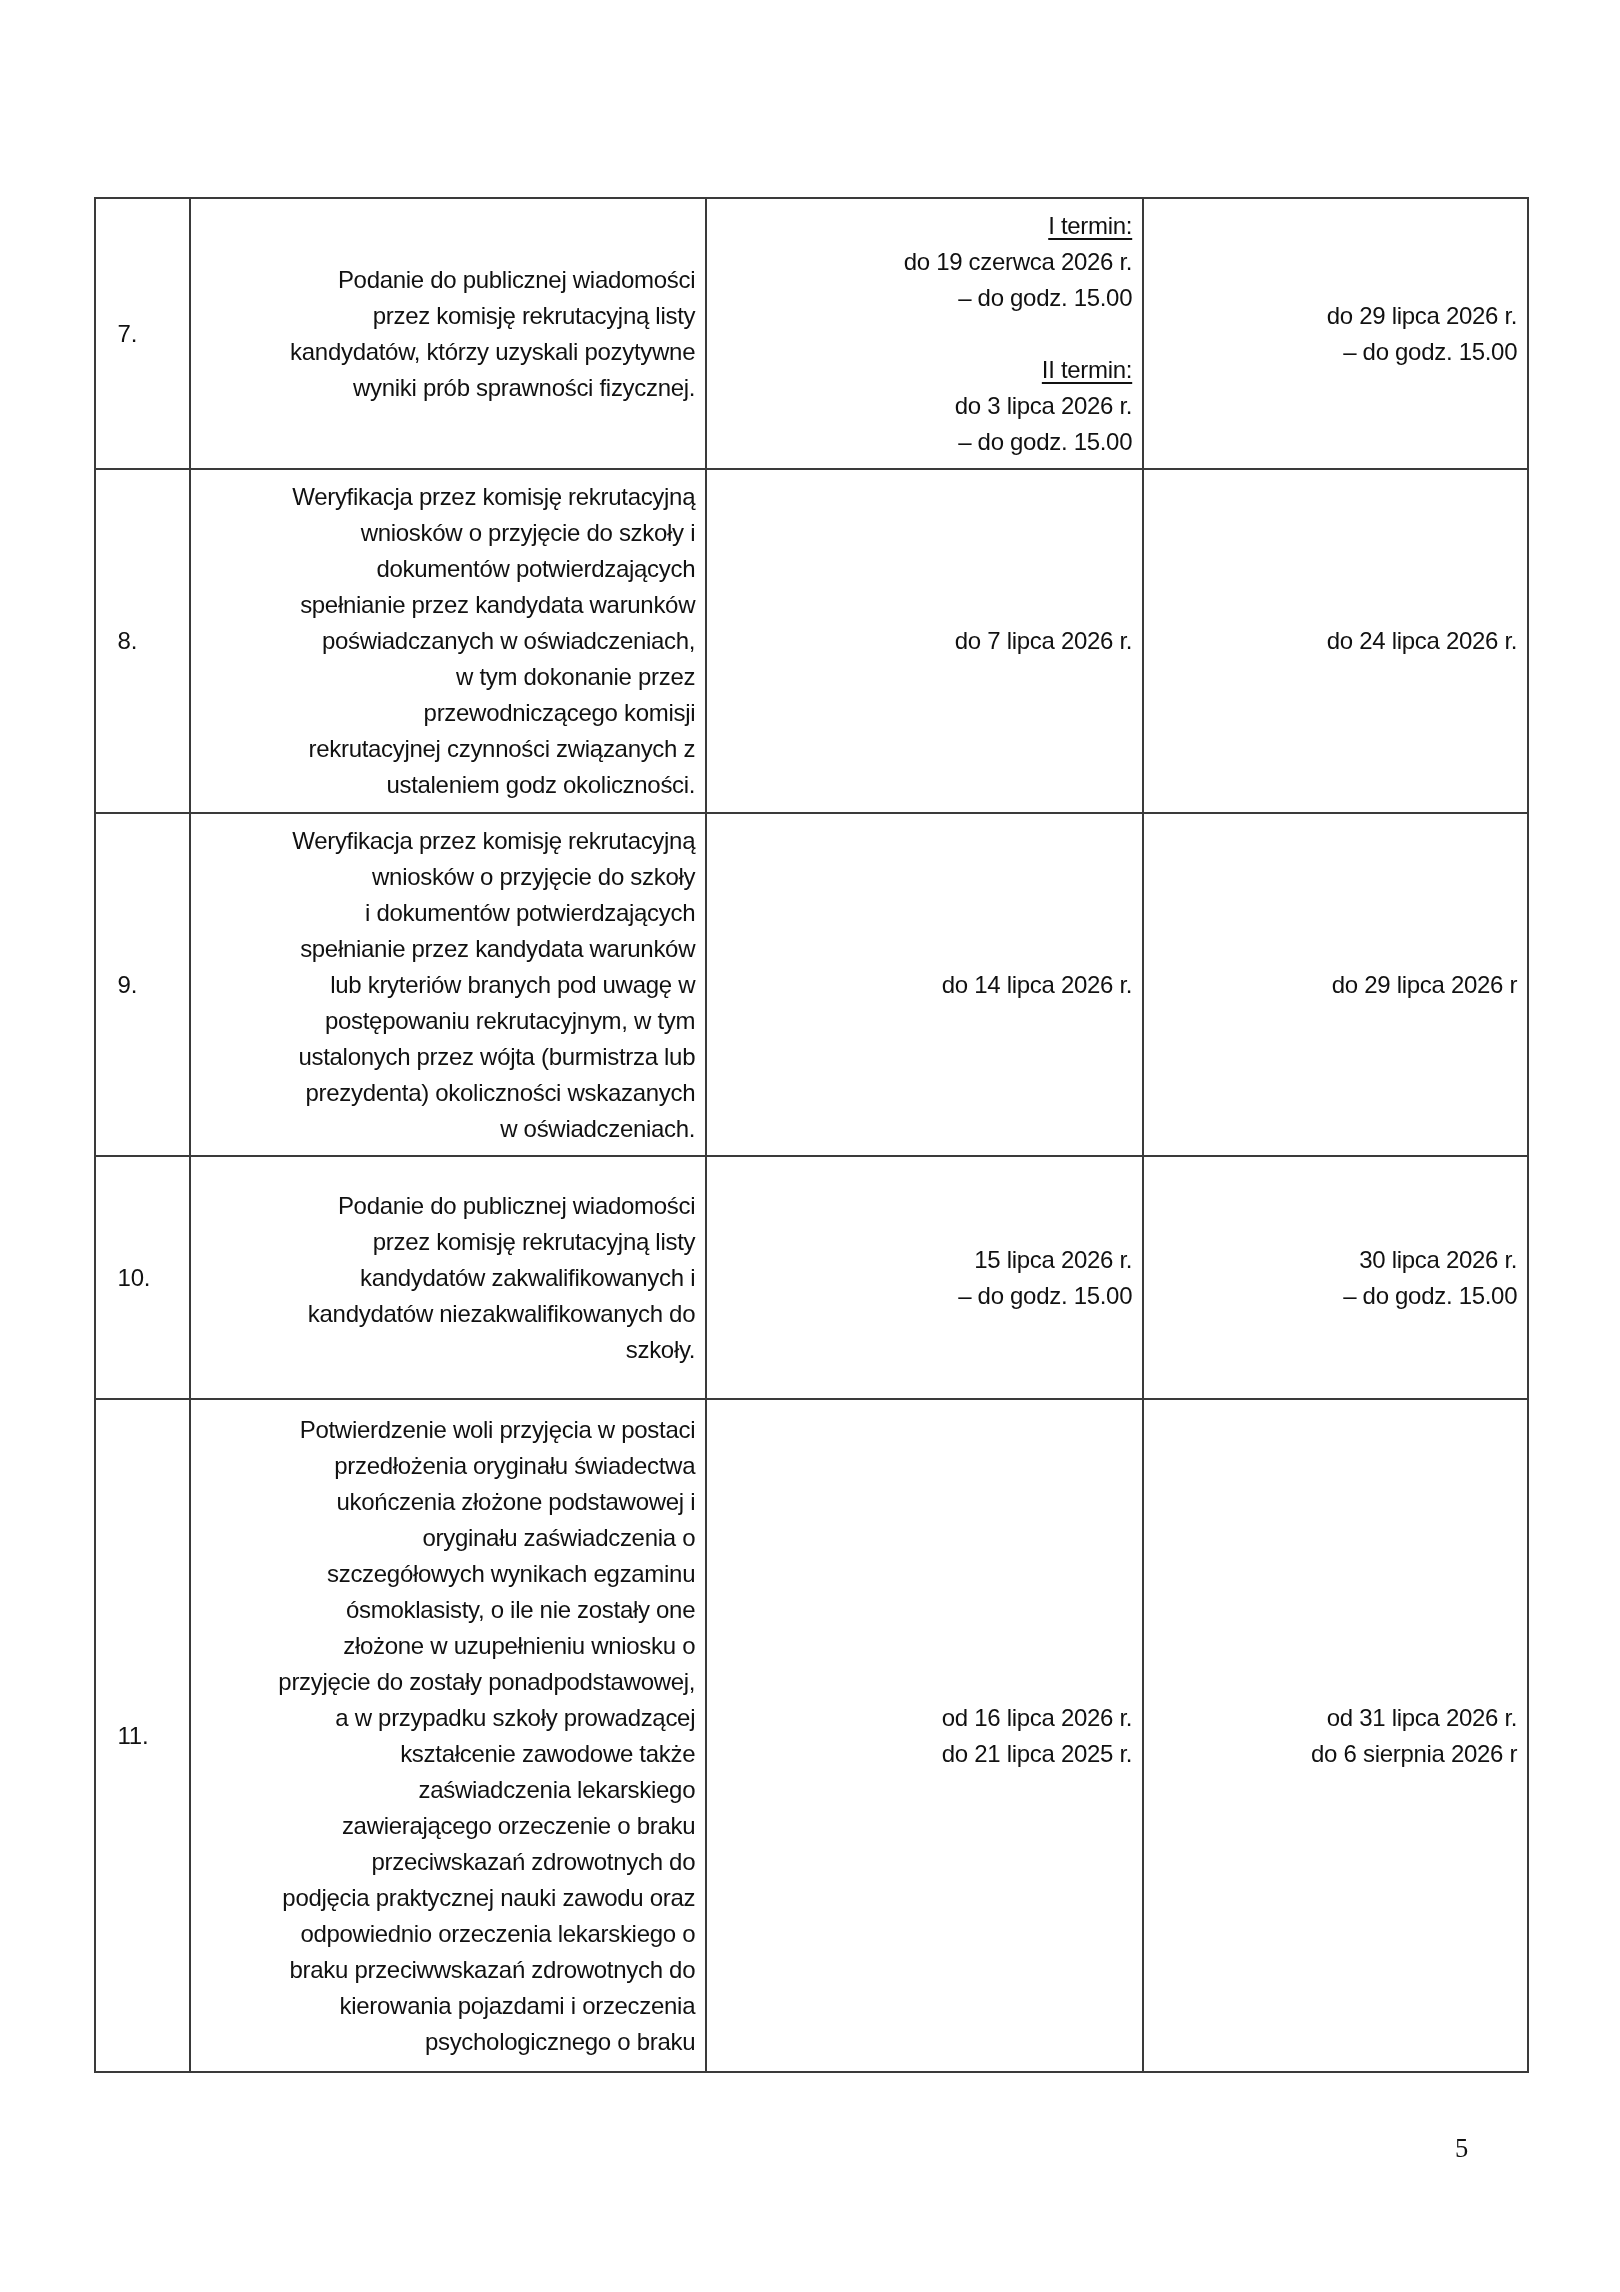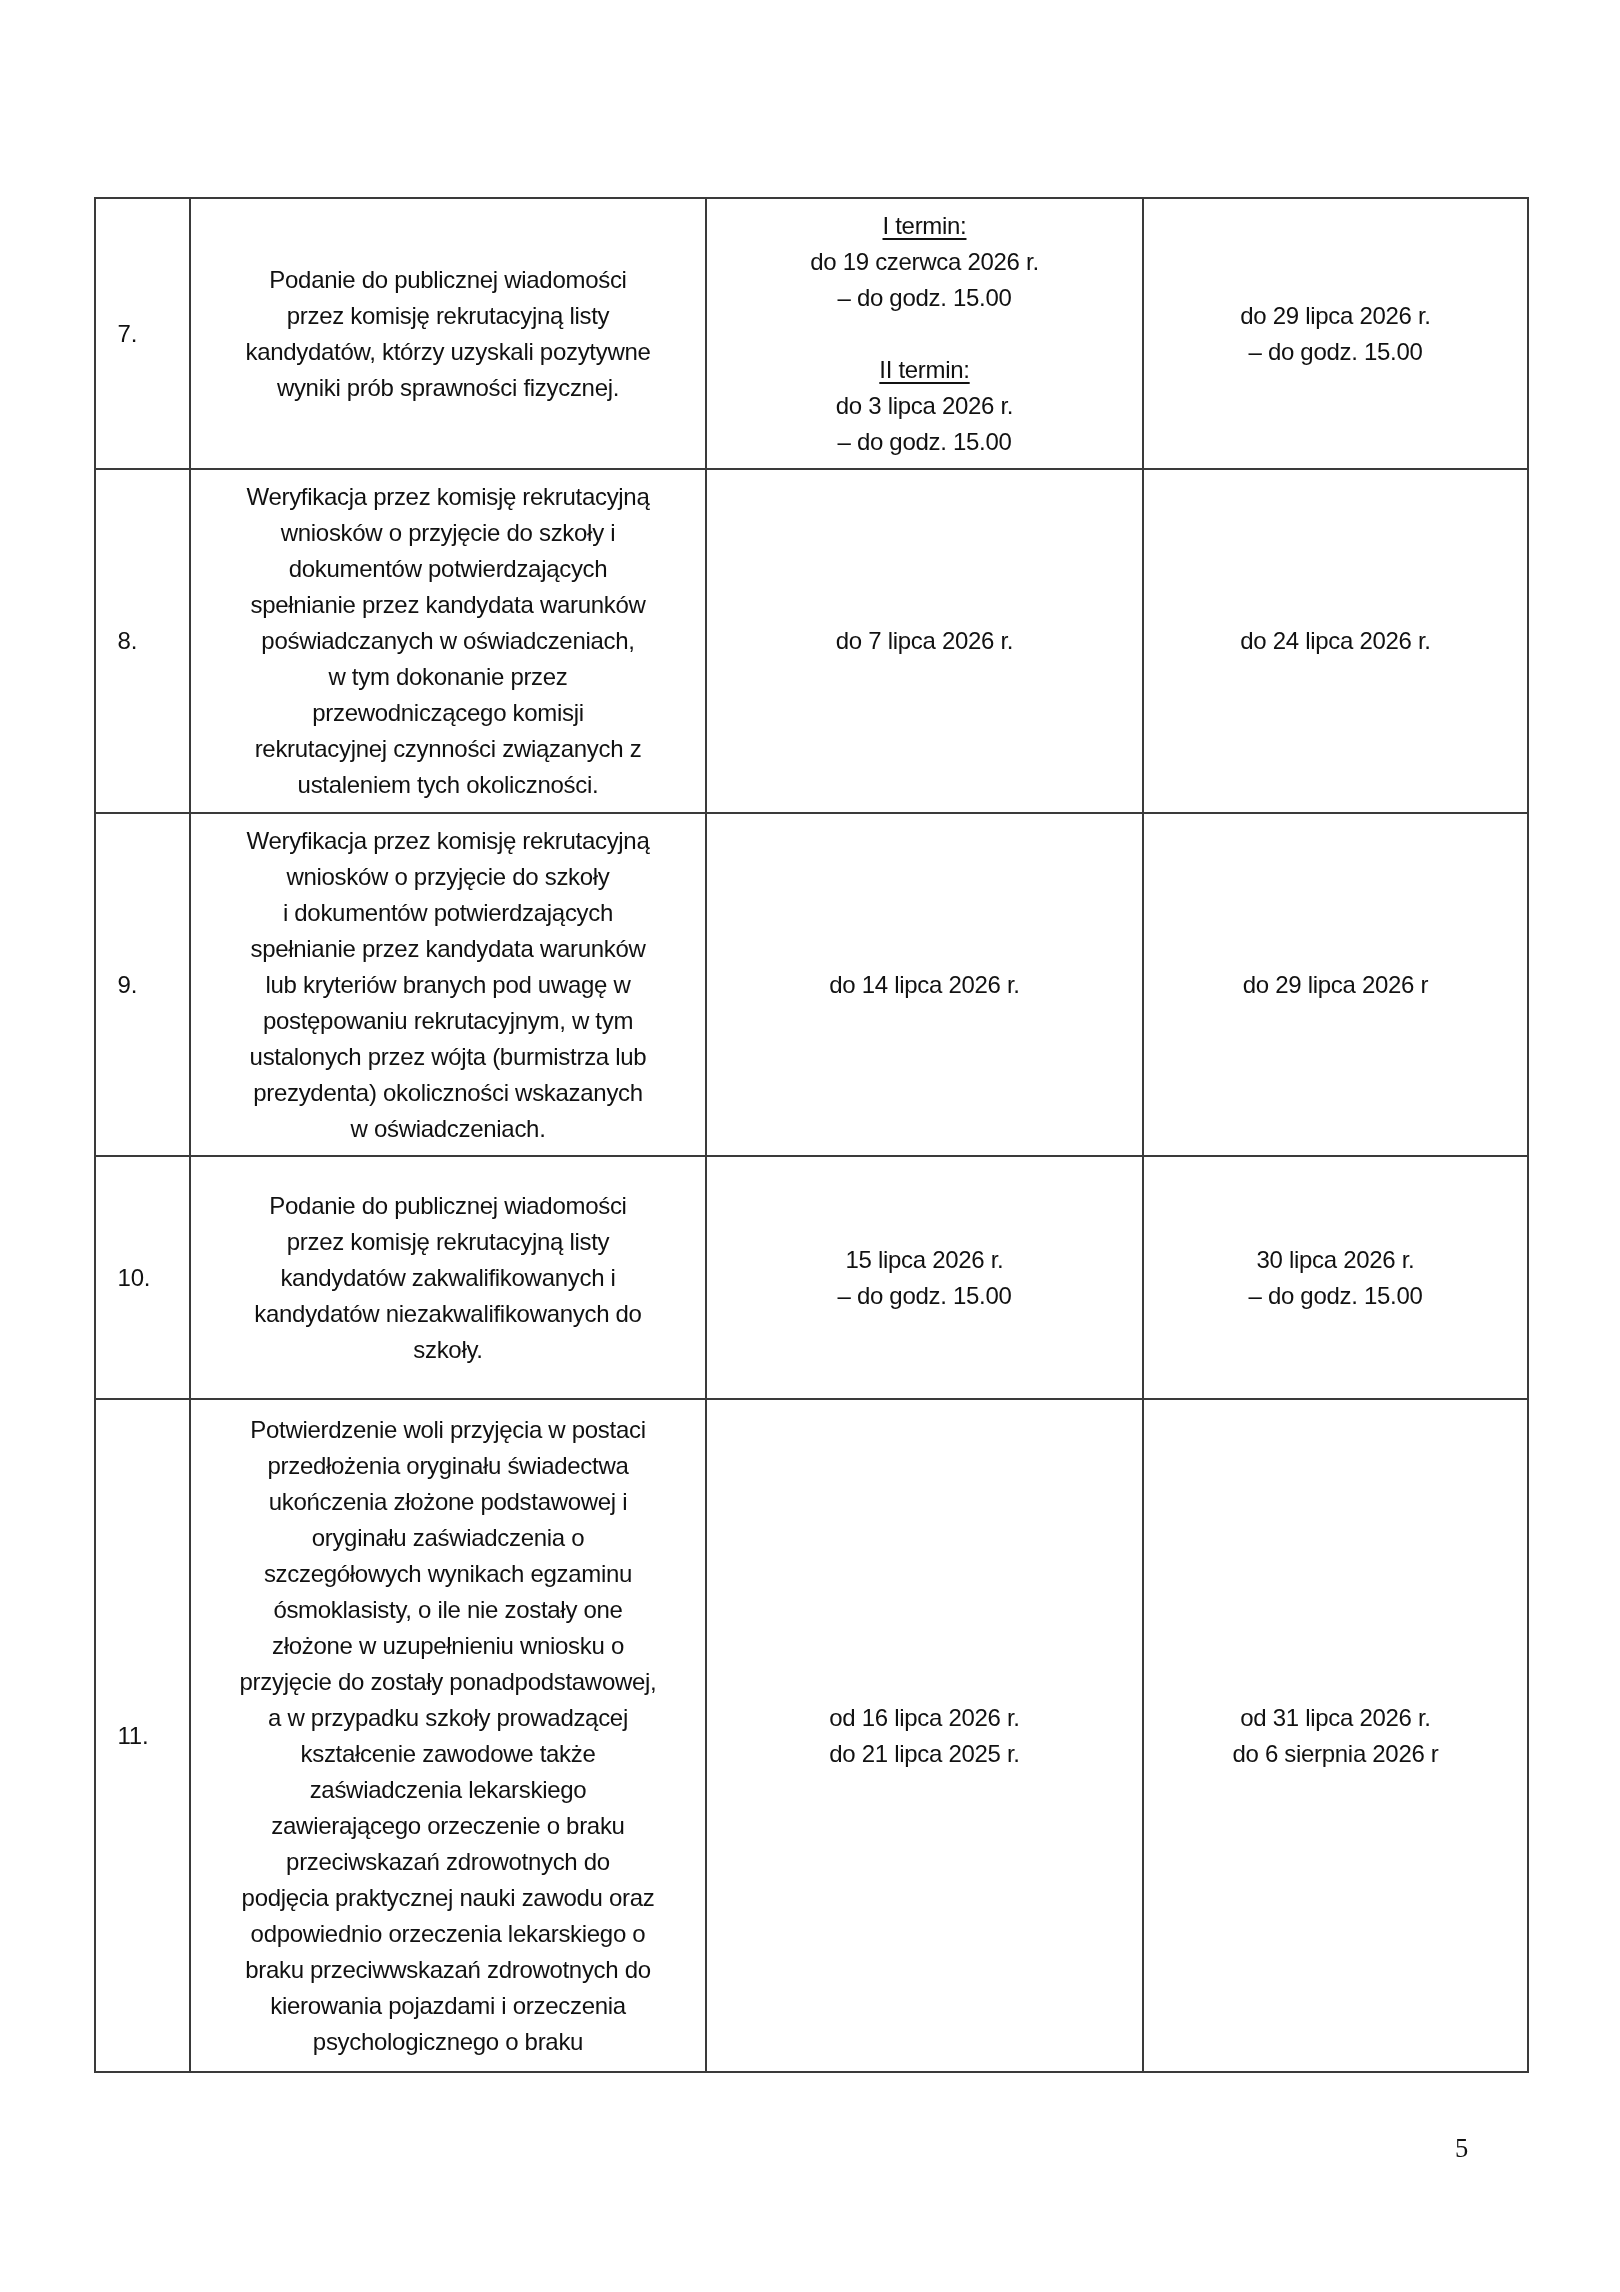--- a/index.html
+++ b/index.html
@@ -26,21 +26,21 @@
     position: absolute;
     left: 94px;
     top: 197px;
     width: 1433px;
     border-collapse: collapse;
     table-layout: fixed;
   }
   table.schedule td {
     border: 2px solid #3a3a3a;
     vertical-align: middle;
-    text-align: center;
+    text-align: right;
     font-size: 24px;
     line-height: 36px;
     padding: 0 9.8px;
     letter-spacing: -0.3px;
   }
   col.c-num { width: 95px; }
   col.c-desc { width: 516px; }
   col.c-t1 { width: 437px; }
   col.c-t2 { width: 385px; }
   td.num {
@@ -108,21 +108,21 @@
         </td>
         <td>
           <span class="line">Weryfikacja przez komisję rekrutacyjną</span>
           <span class="line">wniosków o przyjęcie do szkoły i</span>
           <span class="line">dokumentów potwierdzających</span>
           <span class="line">spełnianie przez kandydata warunków</span>
           <span class="line">poświadczanych w oświadczeniach,</span>
           <span class="line">w tym dokonanie przez</span>
           <span class="line">przewodniczącego komisji</span>
           <span class="line">rekrutacyjnej czynności związanych z</span>
-          <span class="line">ustaleniem tych okoliczności.</span>
+          <span class="line">ustaleniem godz okoliczności.</span>
         </td>
         <td>
           <span class="line">do 7 lipca 2026 r.</span>
         </td>
         <td>
           <span class="line">do 24 lipca 2026 r.</span>
         </td>
       </tr>
 
       <tr class="r9">

